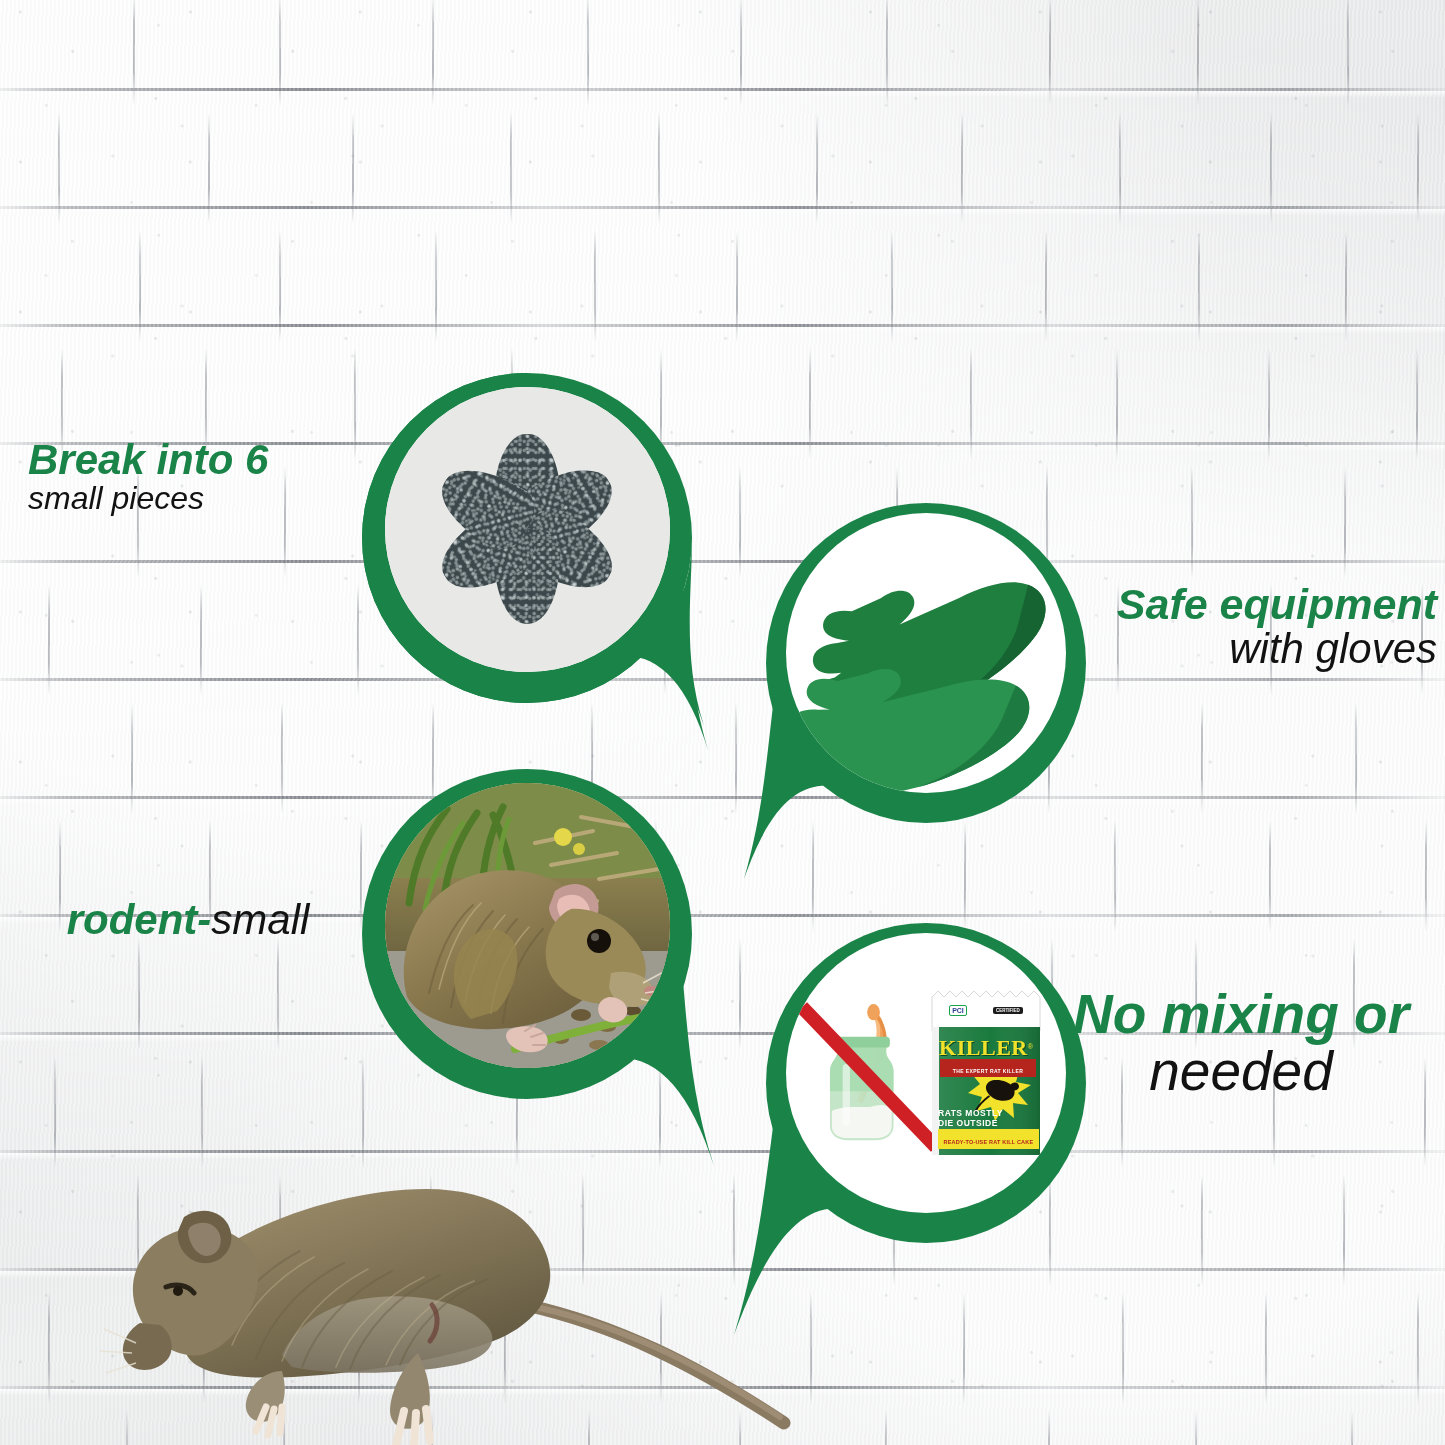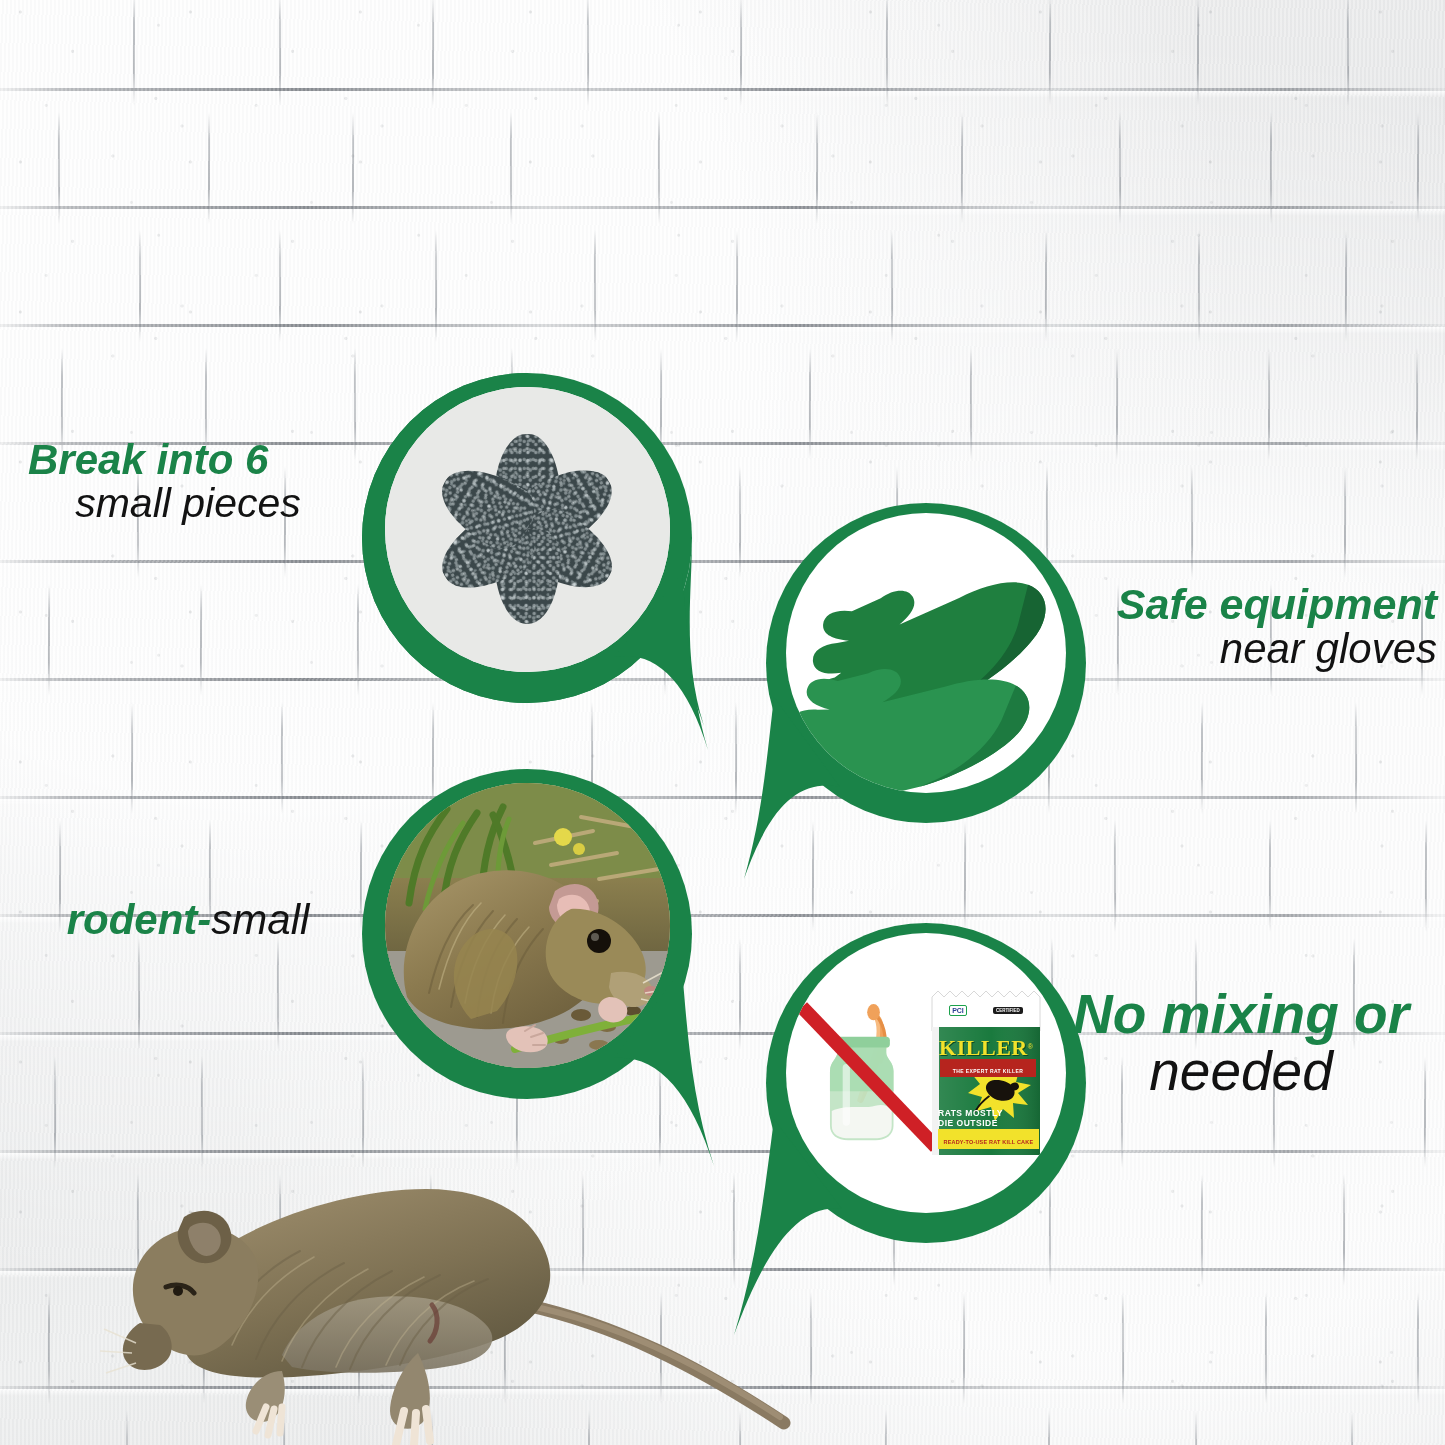--- a/index.html
+++ b/index.html
@@ -504,26 +504,26 @@
           <div style="position:absolute;left:8px;bottom:10px;width:90%;background:#f2e22b;text-align:center;padding:1px 0;">
             <span style="font-size:5.5px;font-weight:bold;color:#b6241e;letter-spacing:.2px;">READY-TO-USE RAT KILL CAKE</span>
           </div>
         </div>
       </div>
     </div>
   </div>
 
   <div class="cap" style="left:28px;top:438px;width:320px;font-size:42px;">
     <span class="g">Break into 6</span>
-    <span class="b" style="font-size:41px;text-align:center;">small pieces</span>
+    <span class="b" style="font-size:32px;">small pieces</span>
   </div>
 
   <div class="cap right" style="right:8px;top:582px;width:420px;font-size:43px;">
     <span class="g">Safe equipment</span>
-    <span class="b" style="font-size:42px;">near gloves</span>
+    <span class="b" style="font-size:42px;">with gloves</span>
   </div>
 
   <div class="cap center" style="left:18px;top:898px;width:340px;font-size:42px;">
     <span style="display:block;">
       <span style="color:#1a8348;font-weight:bold;font-style:italic;">rodent-</span><span style="color:#121212;font-style:italic;">small</span>
     </span>
   </div>
 
   <div class="cap center" style="right:4px;top:986px;width:400px;font-size:55px;">
     <span class="g">No mixing or</span>

